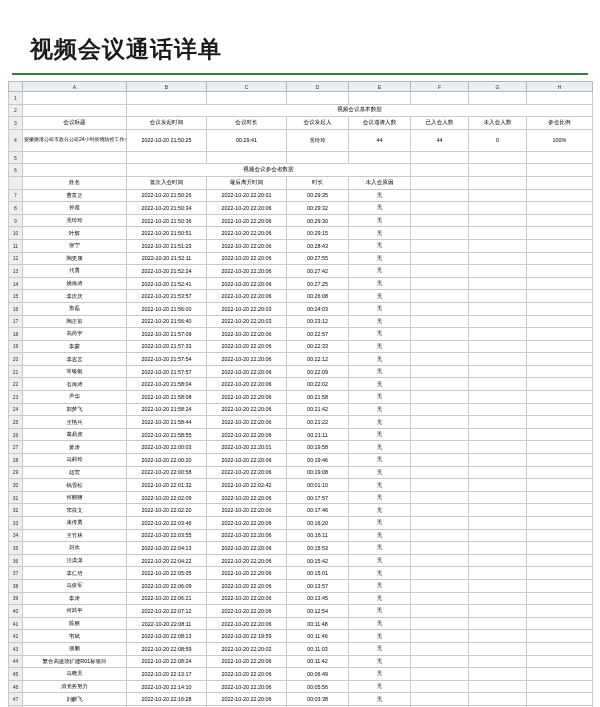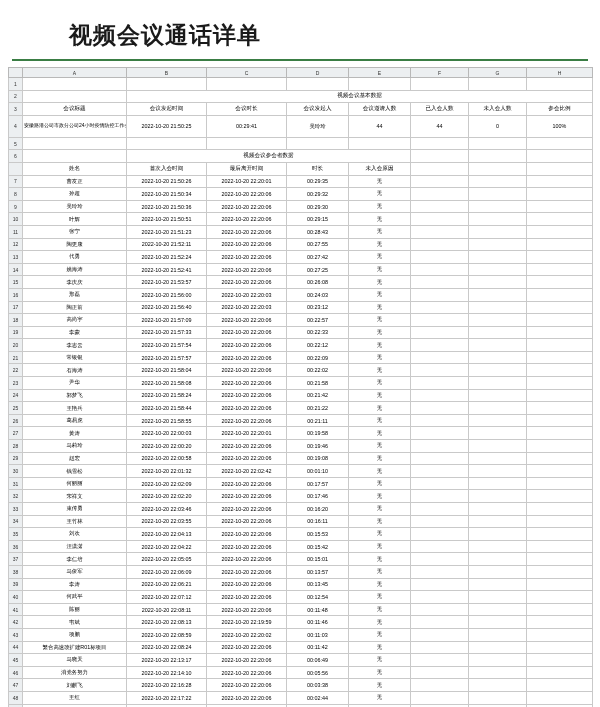--- a/index.html
+++ b/index.html
@@ -11,23 +11,22 @@
     width: 600px;
     height: 707px;
     font-family: "Liberation Sans", "DejaVu Sans", sans-serif;
     color: #000;
     overflow: hidden;
   }
   .page-title {
     font-size: 23px;
     font-weight: bold;
     color: #1a1a1a;
-    padding: 20px 0 8px 30px;
+    padding: 34px 0 8px 30px;
     letter-spacing: 1px;
-    margin-left: 39px;
   }
   .title-rule {
     border-bottom: 2px solid #3a7d44;
     margin: 0 12px 0 12px;
   }
   .sheet-wrap {
     padding: 6px 8px 0 8px;
   }
   table.grid {
     border-collapse: collapse;

